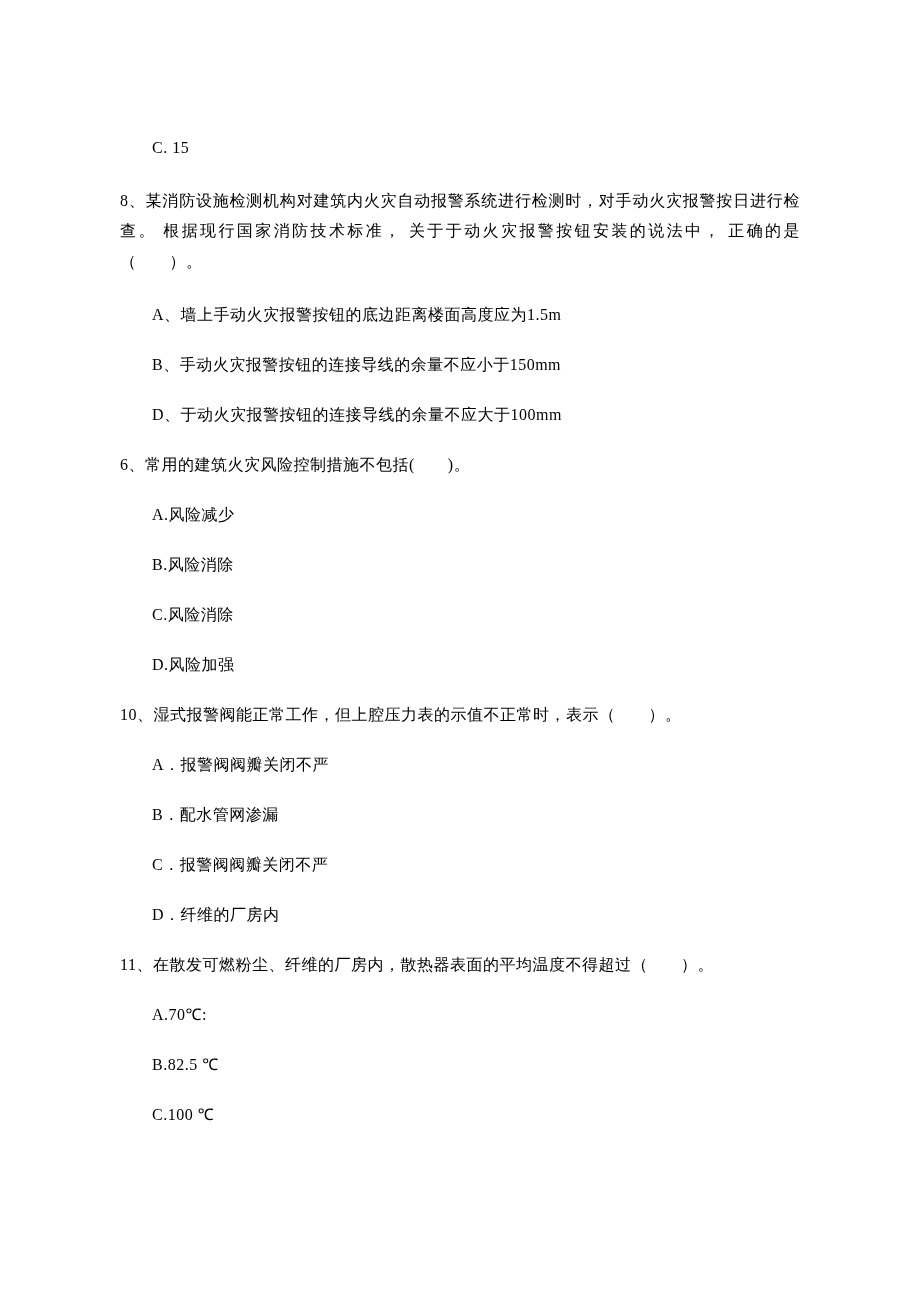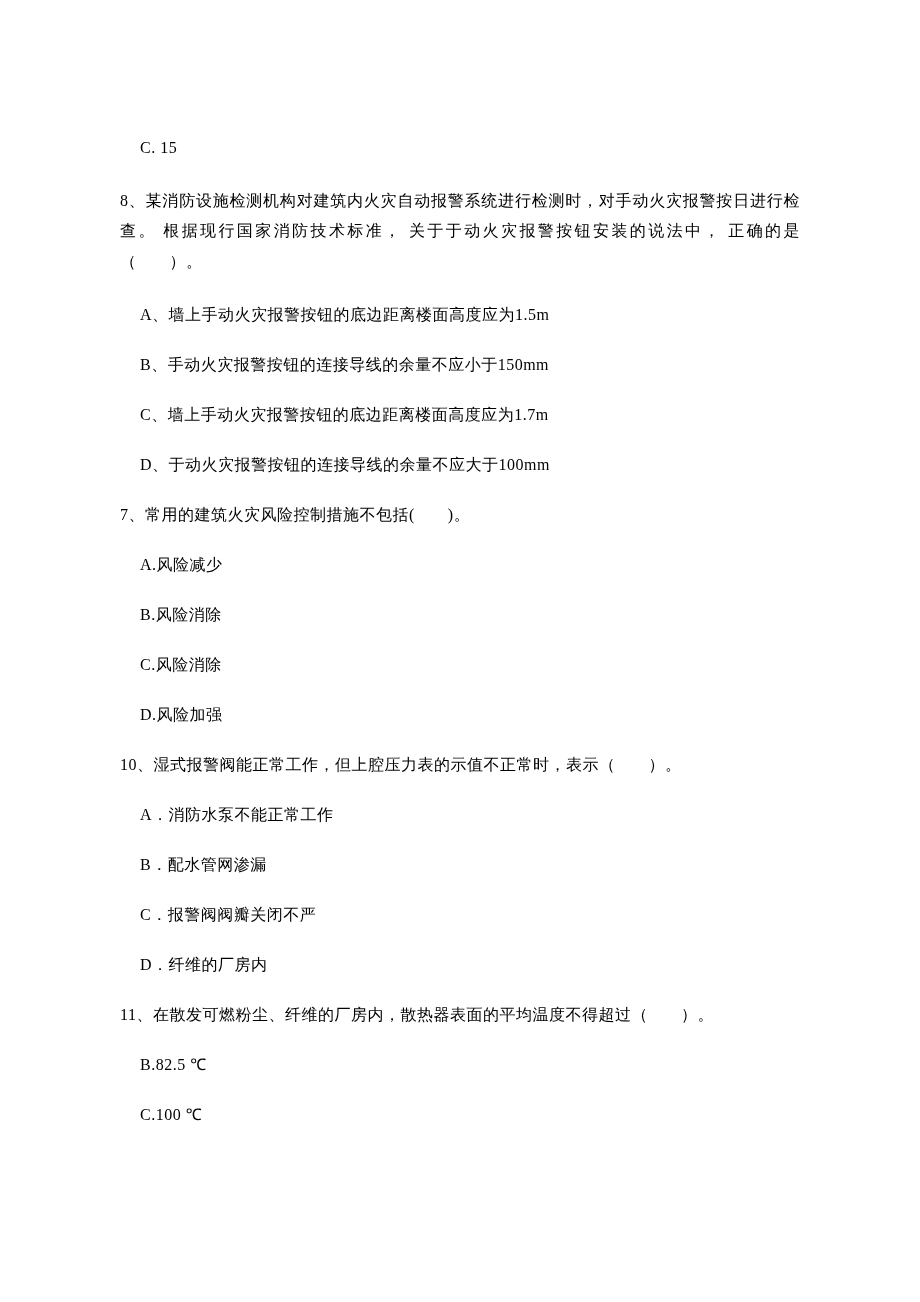--- a/index.html
+++ b/index.html
@@ -15,21 +15,21 @@
     line-height: 1.5;
   }
   .page {
     width: 920px;
     min-height: 1302px;
     padding: 110px 120px 40px 120px;
     box-sizing: border-box;
     position: relative;
   }
   .option {
-    margin-left: 20px;
+    margin-left: 32px;
     margin-top: 26px;
     margin-bottom: 26px;
     letter-spacing: 0.5px;
   }
   .question {
     margin-top: 22px;
     margin-bottom: 22px;
     letter-spacing: 0.5px;
     text-align: justify;
     text-justify: inter-ideograph;
@@ -41,32 +41,32 @@
 </head>
 <body>
 
 <div class="page">
 
   <div class="option">C. 15</div>
 
   <div class="question q8">8、某消防设施检测机构对建筑内火灾自动报警系统进行检测时，对手动火灾报警按日进行检查。 根据现行国家消防技术标准， 关于于动火灾报警按钮安装的说法中， 正确的是（　　）。</div>
   <div class="option">A、墙上手动火灾报警按钮的底边距离楼面高度应为1.5m</div>
   <div class="option">B、手动火灾报警按钮的连接导线的余量不应小于150mm</div>
-  <div class="option">C、墙上手动火灾报警按钮的底边距离楼面高度应为1.7m</div>
   <div class="option">D、于动火灾报警按钮的连接导线的余量不应大于100mm</div>
 
-  <div class="question">7、常用的建筑火灾风险控制措施不包括(　　)。</div>
+  <div class="question">6、常用的建筑火灾风险控制措施不包括(　　)。</div>
   <div class="option">A.风险减少</div>
   <div class="option">B.风险消除</div>
   <div class="option">C.风险消除</div>
   <div class="option">D.风险加强</div>
 
   <div class="question">10、湿式报警阀能正常工作，但上腔压力表的示值不正常时，表示（　　）。</div>
-  <div class="option">A．消防水泵不能正常工作</div>
+  <div class="option">A．报警阀阀瓣关闭不严</div>
   <div class="option">B．配水管网渗漏</div>
   <div class="option">C．报警阀阀瓣关闭不严</div>
   <div class="option">D．纤维的厂房内</div>
 
   <div class="question">11、在散发可燃粉尘、纤维的厂房内，散热器表面的平均温度不得超过（　　）。</div>
+  <div class="option">A.70℃:</div>
   <div class="option">B.82.5 ℃</div>
   <div class="option">C.100 ℃</div>
 
 </div>
 
 </body></html>

